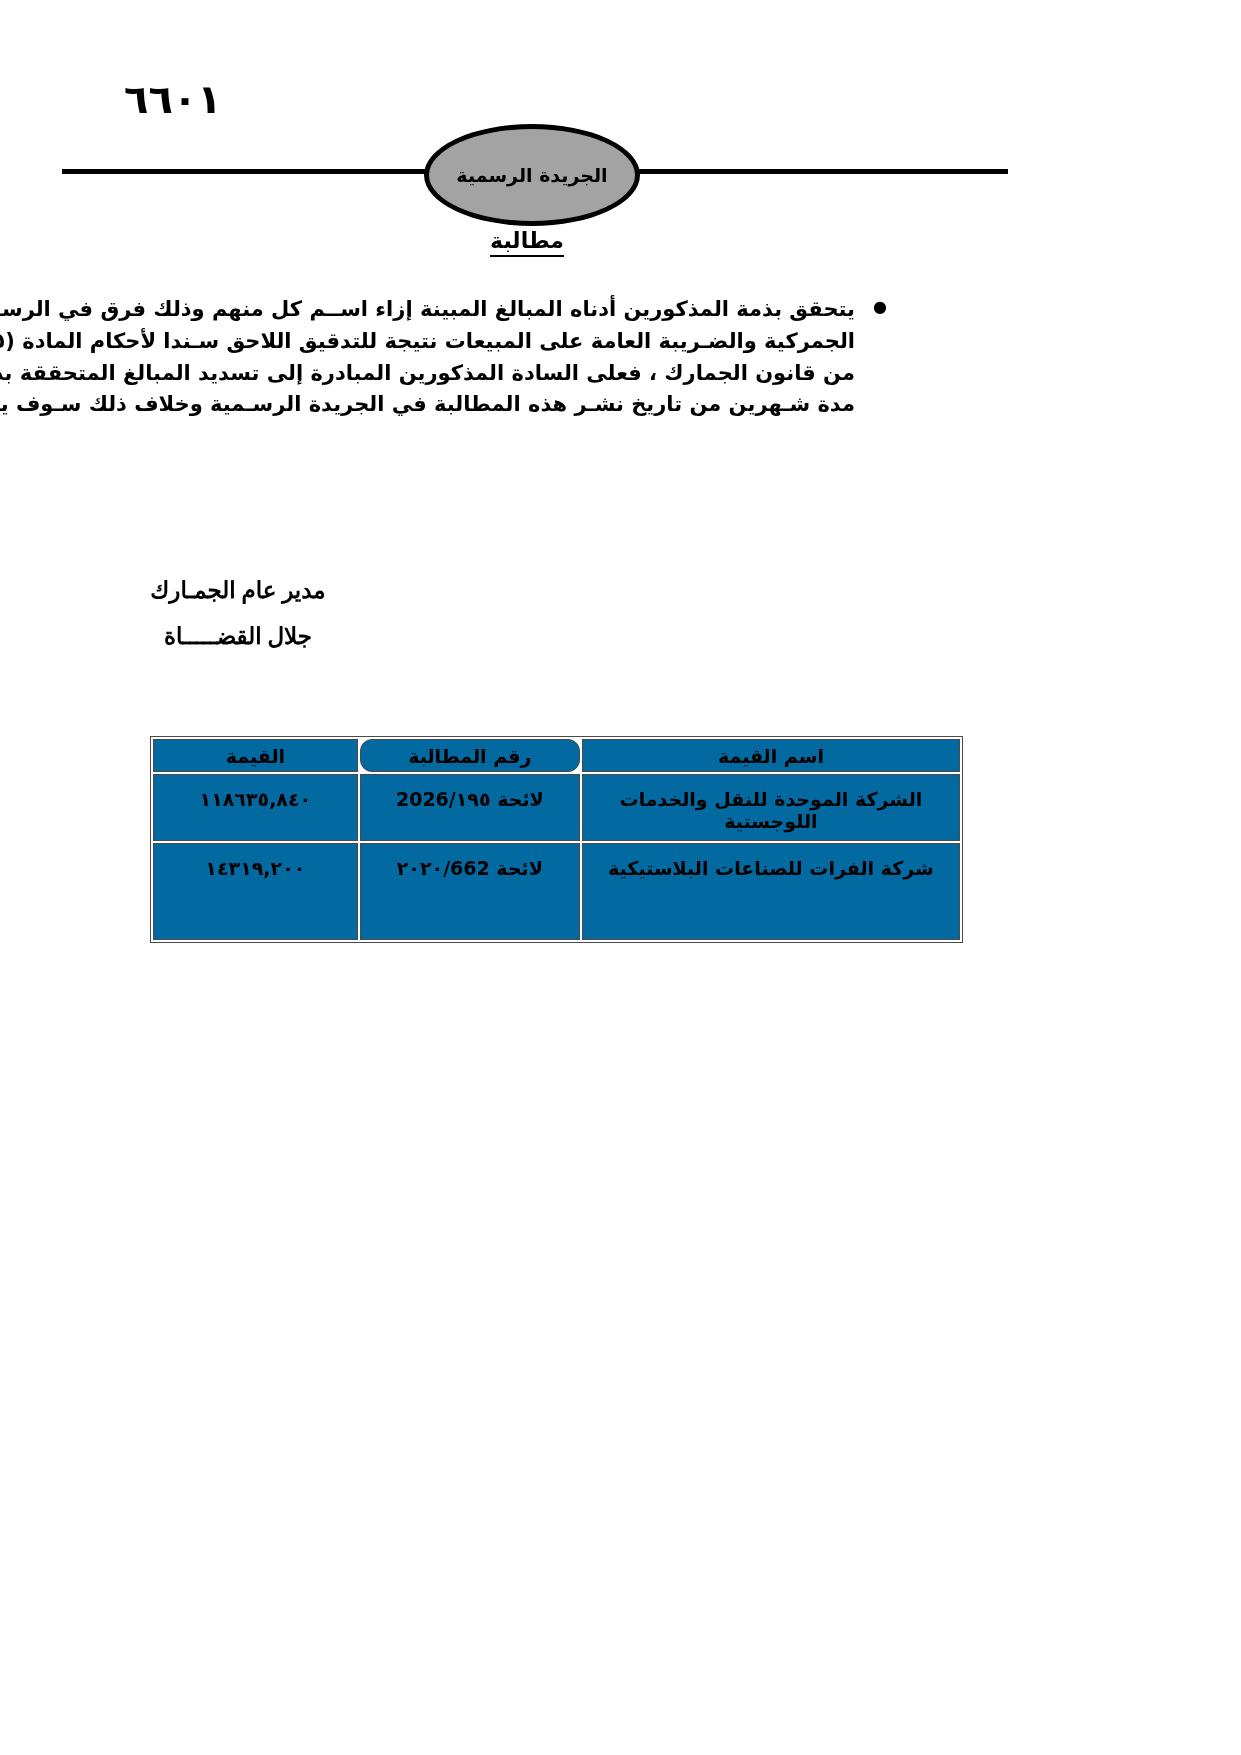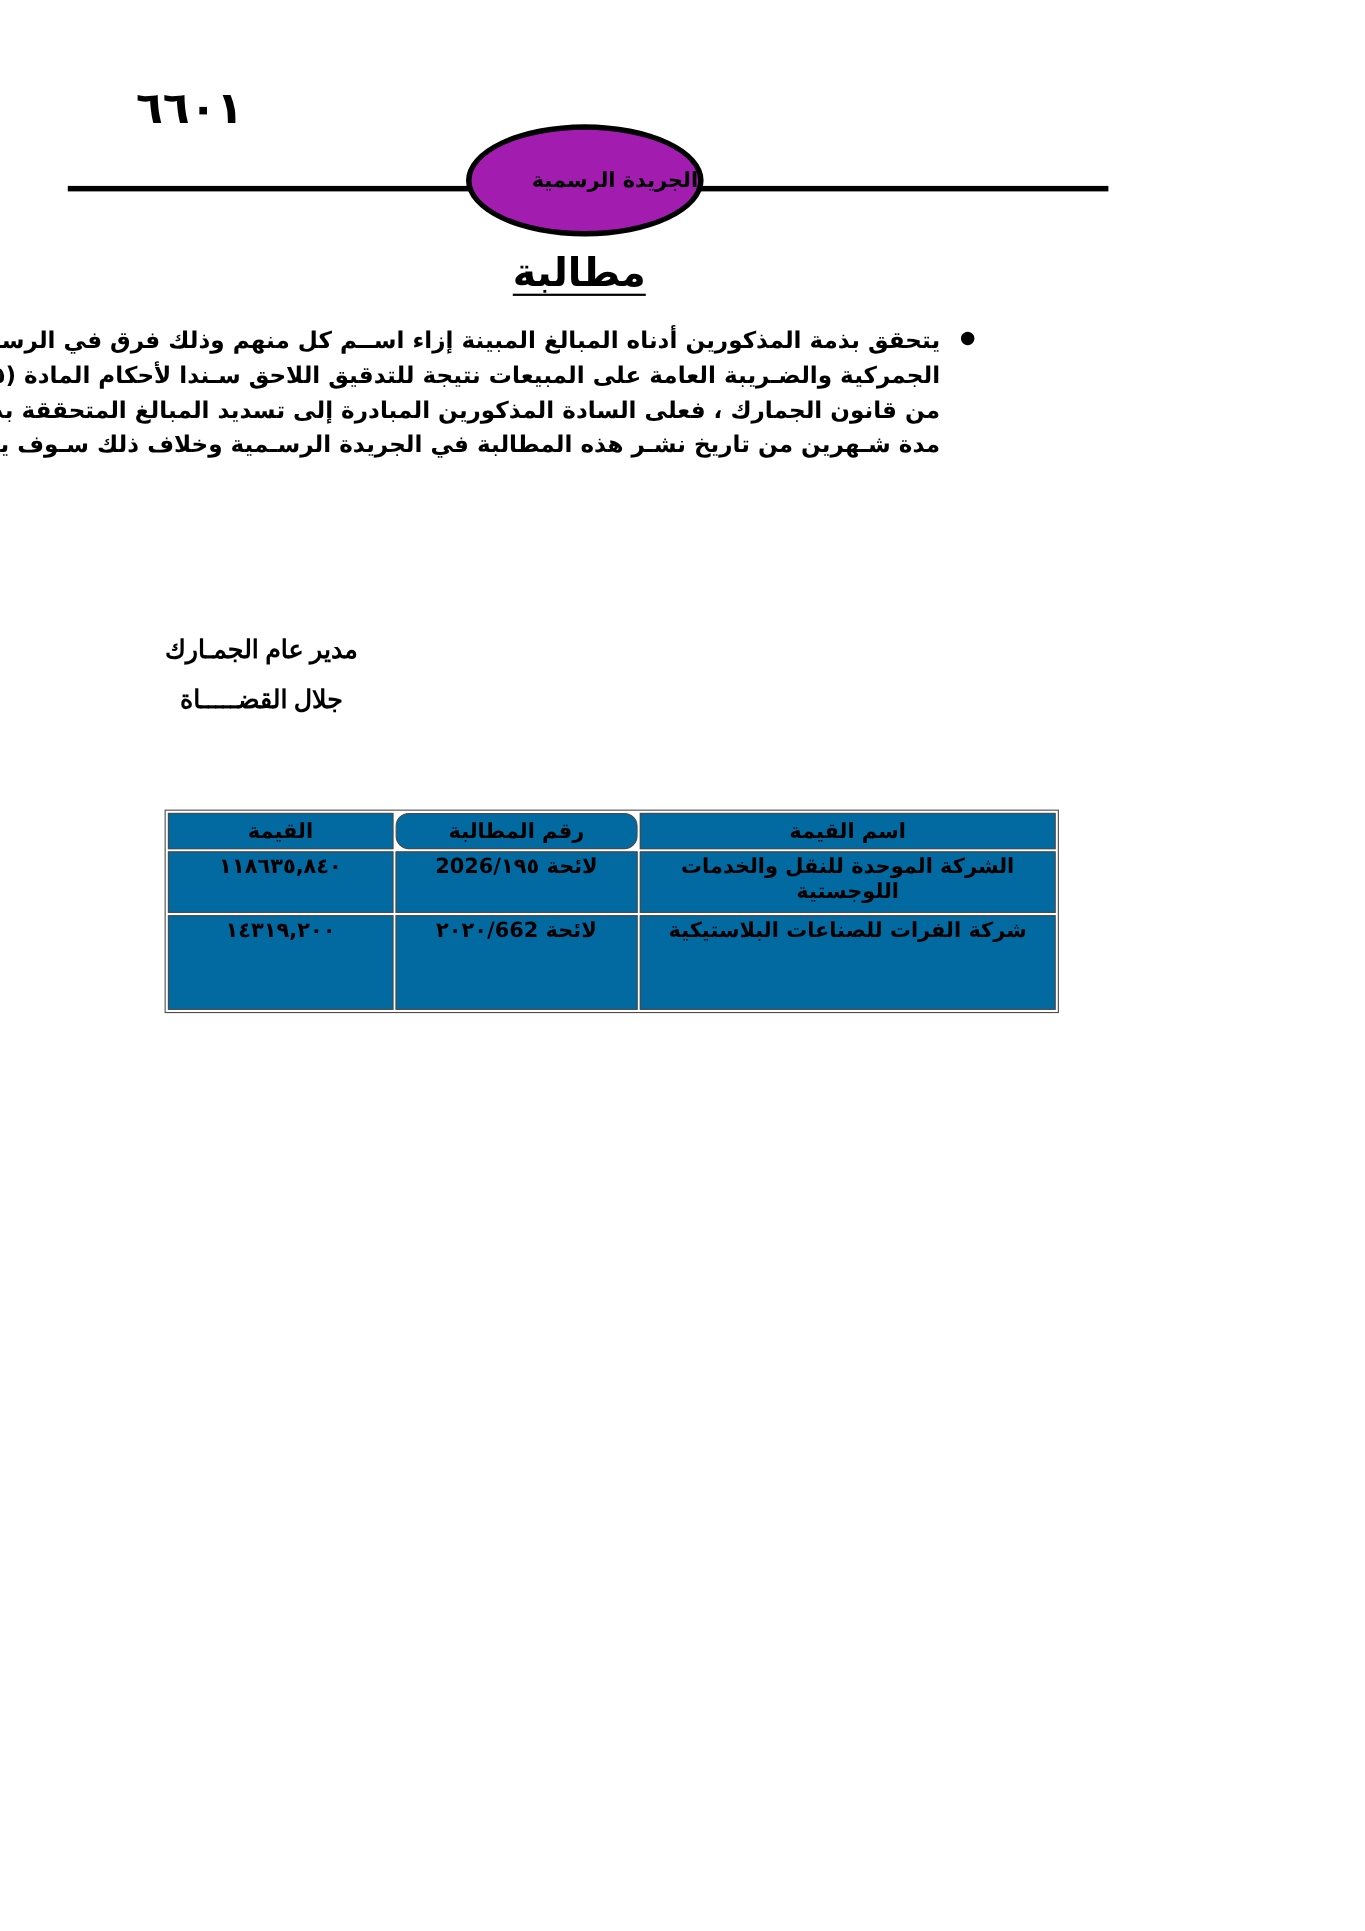--- a/index.html
+++ b/index.html
@@ -34,46 +34,47 @@
     top: 169px;
     width: 946px;
     height: 5px;
     background: #000000;
     z-index: 0;
   }
   
   .gazette-oval {
     position: absolute;
     left: 424px;
-    top: 113px;
+    top: 124px;
     width: 206px;
     height: 92px;
     border: 5px solid #000000;
     border-radius: 50%;
-    background: #a21caf;
+    background: #a3a3a3;
     z-index: 1;
     display: flex;
     align-items: center;
+    justify-content: center;
   }
   .gazette-label {
     font-size: 19px;
     font-weight: bold;
     white-space: nowrap;
   }
   
   .section-title-wrap {
     position: absolute;
     left: 427px;
     top: 228px;
     width: 200px;
     text-align: center;
   }
   .section-title {
     display: inline-block;
-    font-size: 36px;
+    font-size: 22px;
     font-weight: bold;
     text-decoration: underline;
     text-underline-offset: 7px;
     text-decoration-thickness: 2px;
   }
   
   .claim-notice {
     position: absolute;
     left: 118px;
     top: 294px;
@@ -140,21 +141,21 @@
     background: #0369a1;
   }
   .claims-table th {
     text-align: center;
     vertical-align: middle;
     height: 30px;
   }
   .claims-table td {
     text-align: center;
     vertical-align: top;
-    padding-top: 2px;
+    padding-top: 13px;
   }
   .col-company { width: 47.6%; }
   .col-claim   { width: 27.2%; border-radius: 12px; }
   .col-value   { width: 25.2%; }
   .row-1 td { height: 52px; }
   .row-2 td { height: 82px; }
 </style>
 </head>
 <body>
 

